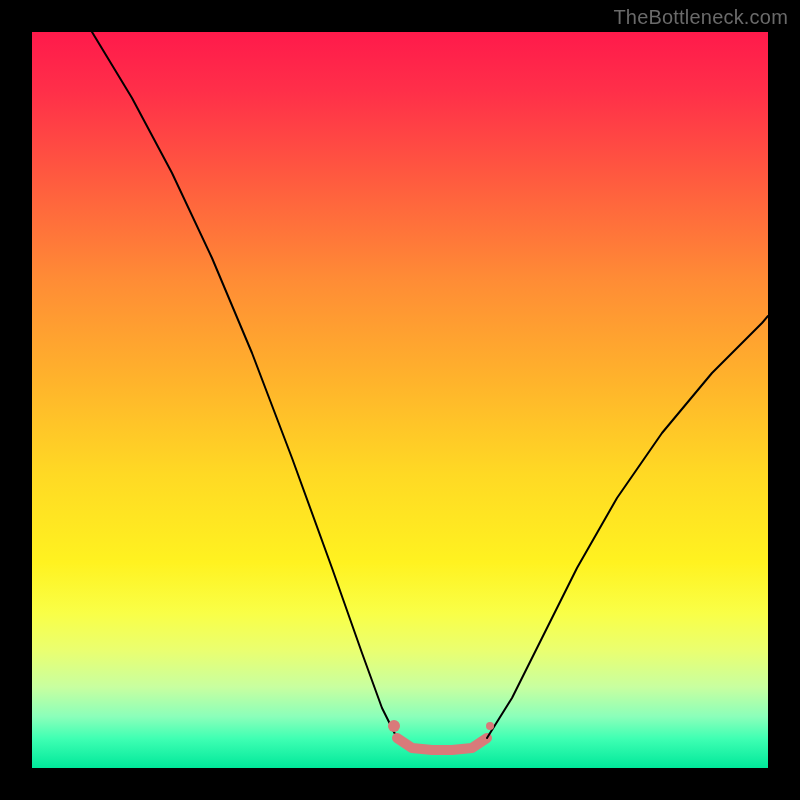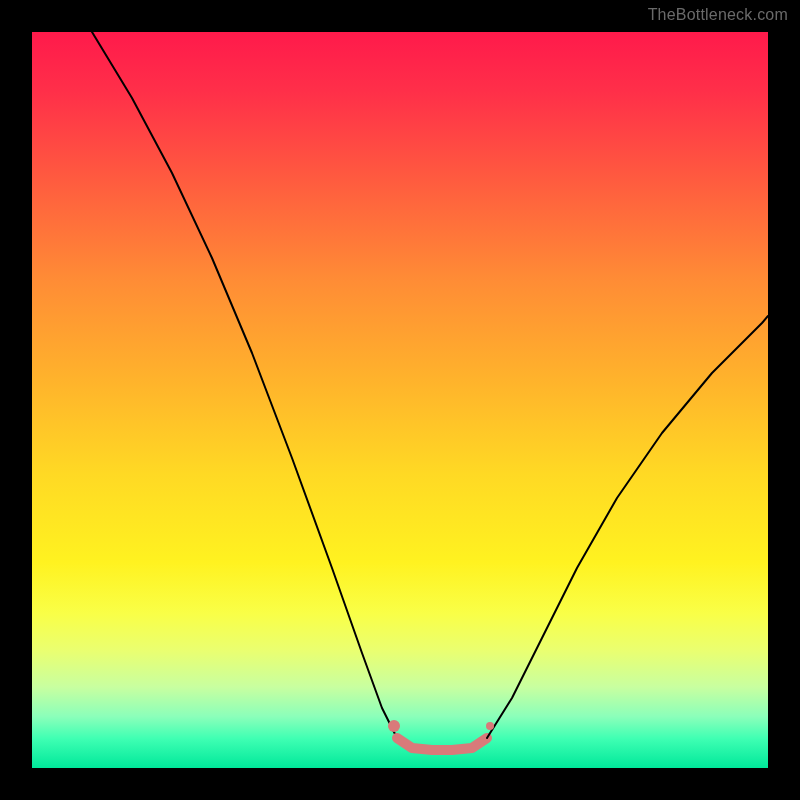--- a/index.html
+++ b/index.html
@@ -42,21 +42,21 @@
       #8bffba 93%,
       #3fffb3 96%,
       #00e89a 100%
     );
   }
   .watermark {
     position: absolute;
     top: 6px;
     right: 12px;
     color: #6a6a6a;
-    font-size: 16px;
+    font-size: 20px;
     font-weight: 500;
     letter-spacing: 0.2px;
     user-select: none;
   }
   svg.curve {
     position: absolute;
     inset: 0;
     width: 100%;
     height: 100%;
   }

